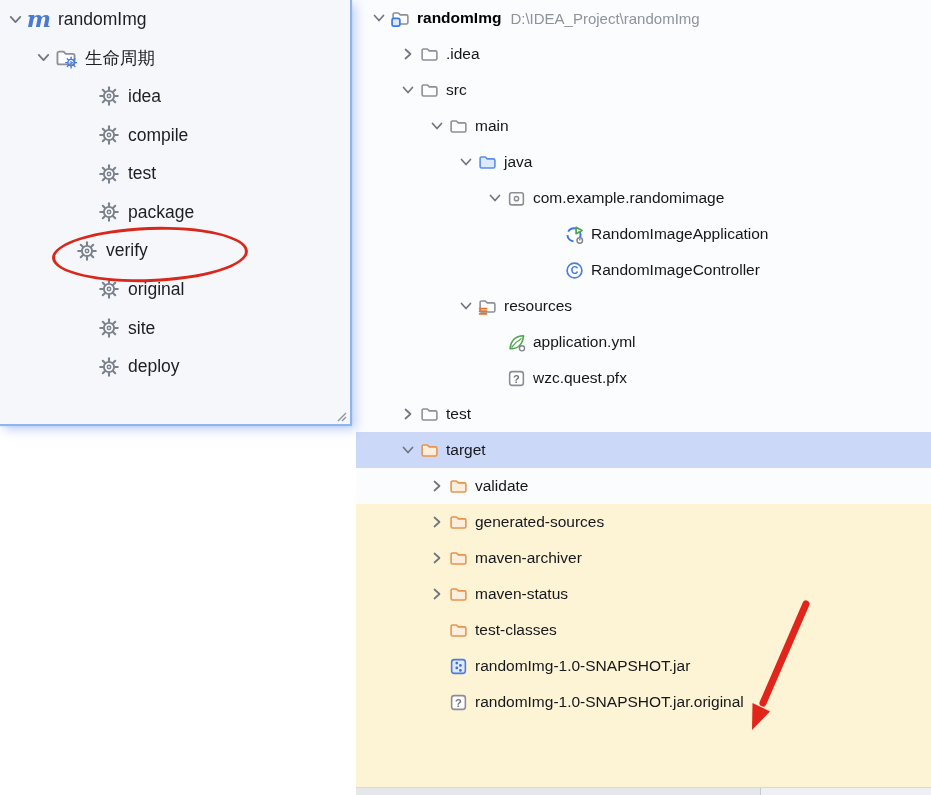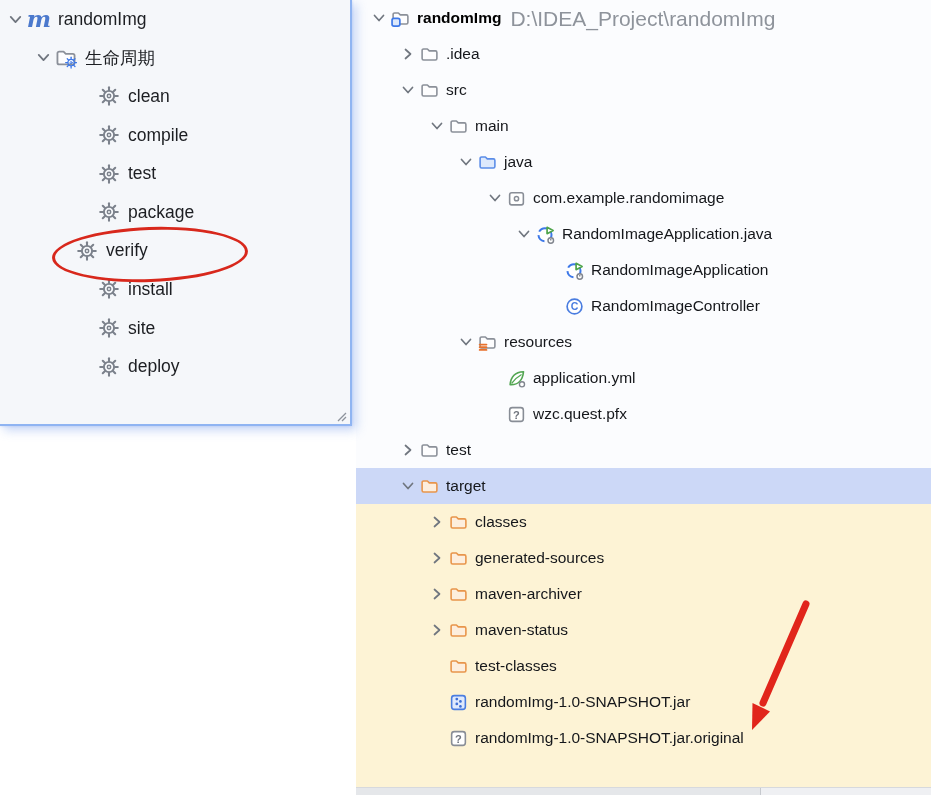--- a/index.html
+++ b/index.html
@@ -25,21 +25,21 @@
     font-size:15.5px;color:#15171b;white-space:nowrap;box-sizing:border-box;
   }
   .trow.selected{background:#ccd8f7;}
   .chev{width:22px;height:19px;flex:none;display:flex;align-items:center;justify-content:center;}
   .chev svg{width:18px;height:18px;}
   .chev.empty{visibility:hidden;}
   .ticon{width:20px;height:20px;flex:none;display:flex;align-items:center;justify-content:center;margin-right:7px;}
   .ticon svg{width:19px;height:19px;}
   .tlabel{line-height:1;}
   .root-name{font-weight:700;color:#000;}
-  .root-path{margin-left:9px;color:#8e939b;font-size:21px;}
+  .root-path{margin-left:9px;color:#8e939b;font-size:15px;}
   .folder-gray{color:#8b9099;--ffill:#fdfdfe;}
   .folder-blue{color:#5b8de8;--ffill:#dde9fc;}
   .folder-orange{color:#e8954b;--ffill:#fdeedd;}
   .gear-gray{color:#7c828c;}
   
   .maven-panel{
     position:absolute;left:0;top:0;width:352px;height:426px;
     background:#f5f7fa;z-index:20;box-sizing:border-box;
     border-right:2px solid #8fb4f2;border-bottom:2px solid #8fb4f2;
     box-shadow:4px 4px 10px rgba(125,160,235,.45),0 0 3px rgba(125,160,235,.35);
@@ -219,56 +219,43 @@
           </svg>
         </span>
       <span class="ticon">
           <svg viewBox="0 0 18 18">
             <use href="#sym-package"></use>
           </svg>
         </span>
       <span class="tlabel">com.example.randomimage</span>
     </div>
 
-    <div class="trow" style="padding-left:157px">
-      <span class="chev">
-          <svg viewBox="0 0 18 18">
-            <use href="#chev-d"></use>
+
+    <div class="trow" style="padding-left:186px">
+      <span class="chev empty">
+          <svg viewBox="0 0 18 18">
+            <use href="#chev-r"></use>
           </svg>
         </span>
       <span class="ticon">
           <svg viewBox="0 0 18 18">
             <use href="#sym-boot"></use>
           </svg>
         </span>
-      <span class="tlabel">RandomImageApplication.java</span>
+      <span class="tlabel">RandomImageApplication</span>
     </div>
 
     <div class="trow" style="padding-left:186px">
       <span class="chev empty">
           <svg viewBox="0 0 18 18">
             <use href="#chev-r"></use>
           </svg>
         </span>
       <span class="ticon">
           <svg viewBox="0 0 18 18">
-            <use href="#sym-boot"></use>
-          </svg>
-        </span>
-      <span class="tlabel">RandomImageApplication</span>
-    </div>
-
-    <div class="trow" style="padding-left:186px">
-      <span class="chev empty">
-          <svg viewBox="0 0 18 18">
-            <use href="#chev-r"></use>
-          </svg>
-        </span>
-      <span class="ticon">
-          <svg viewBox="0 0 18 18">
             <use href="#sym-class"></use>
           </svg>
         </span>
       <span class="tlabel">RandomImageController</span>
     </div>
 
     <div class="trow" style="padding-left:99px">
       <span class="chev">
           <svg viewBox="0 0 18 18">
             <use href="#chev-d"></use>
@@ -342,21 +329,21 @@
       <span class="chev">
           <svg viewBox="0 0 18 18">
             <use href="#chev-r"></use>
           </svg>
         </span>
       <span class="ticon">
           <svg viewBox="0 0 18 18" class="folder-orange">
             <use href="#sym-folder"></use>
           </svg>
         </span>
-      <span class="tlabel">classes</span>
+      <span class="tlabel">validate</span>
     </div>
 
     <div class="trow" style="padding-left:70px">
       <span class="chev">
           <svg viewBox="0 0 18 18">
             <use href="#chev-r"></use>
           </svg>
         </span>
       <span class="ticon">
           <svg viewBox="0 0 18 18" class="folder-orange">
@@ -470,21 +457,21 @@
       </span>
     <span>生命周期</span>
   </div>
 
   <div class="mrow" style="padding-left:97px">
     <span class="ticon">
         <svg viewBox="0 0 18 18" class="gear-gray">
           <use href="#sym-gear"></use>
         </svg>
       </span>
-    <span>clean</span>
+    <span>idea</span>
   </div>
   <div class="mrow" style="padding-left:97px">
     <span class="ticon">
         <svg viewBox="0 0 18 18" class="gear-gray">
           <use href="#sym-gear"></use>
         </svg>
       </span>
     <span>compile</span>
   </div>
   <div class="mrow" style="padding-left:97px">
@@ -510,21 +497,21 @@
         </svg>
       </span>
     <span>verify</span>
   </div>
   <div class="mrow" style="padding-left:97px">
     <span class="ticon">
         <svg viewBox="0 0 18 18" class="gear-gray">
           <use href="#sym-gear"></use>
         </svg>
       </span>
-    <span>install</span>
+    <span>original</span>
   </div>
   <div class="mrow" style="padding-left:97px">
     <span class="ticon">
         <svg viewBox="0 0 18 18" class="gear-gray">
           <use href="#sym-gear"></use>
         </svg>
       </span>
     <span>site</span>
   </div>
   <div class="mrow" style="padding-left:97px">

